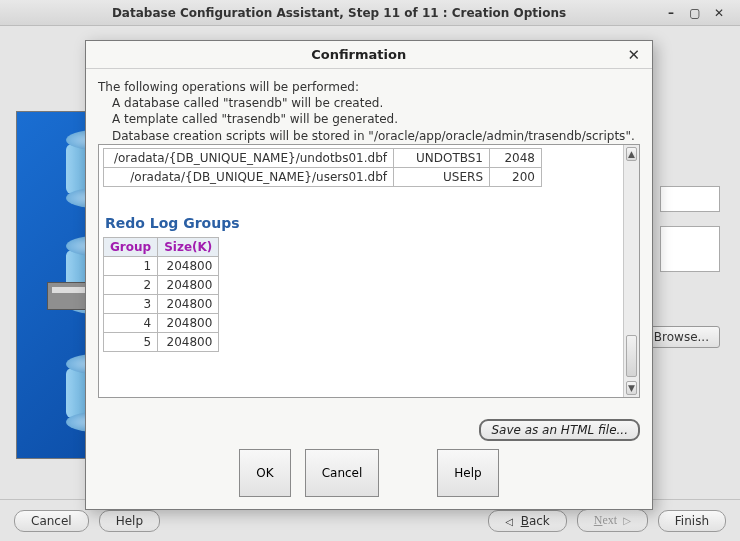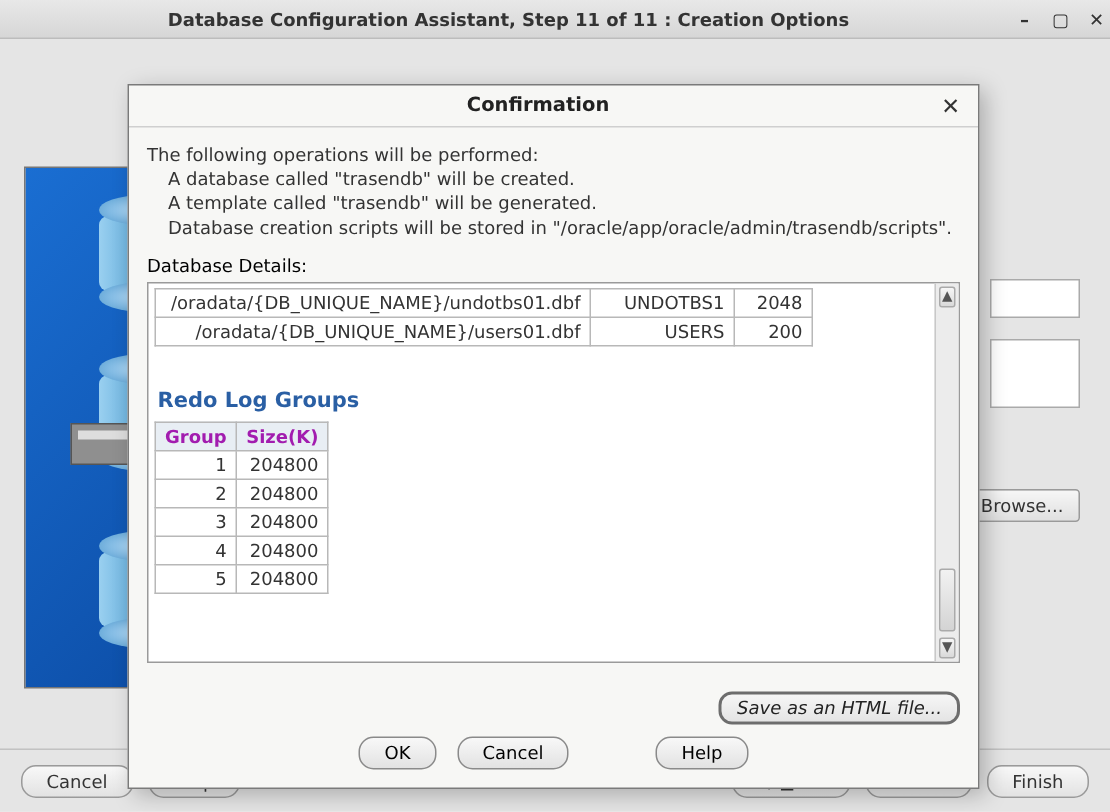--- a/index.html
+++ b/index.html
@@ -13,21 +13,21 @@
     overflow: hidden;
     position: relative;
   }
   
   .titlebar {
     height: 26px;
     background: linear-gradient(#e8e8e8,#d6d6d6);
     border-bottom: 1px solid #bcbcbc;
     display: flex;
     align-items: center;
-    padding: 0 2px;
+    padding: 0 14px;
   }
   .titlebar .title {
     flex: 1;
     text-align: center;
     font-weight: bold;
     color: #333;
   }
   .titlebar .icons { display: flex; gap: 10px; }
   .titlebar .win-btn {
     width: 14px; height: 14px;
@@ -110,21 +110,21 @@
     border:1px solid #9a9a9a; border-radius:10px;
     padding:3px 16px; font-size:12px; color:#333;
   }
   .footer .nav-btn.disabled { color:#9a9a9a;font-family:Liberation Serif, serif; }
   
   .overlay {
     position:absolute; inset:0;
     background: rgba(255,255,255,0.0);
   }
   .modal {
-    position:absolute; left:85px; top:56px;
+    position:absolute; left:85px; top:40px;
     width:568px; height:470px;
     background:#f7f7f5;
     border:1px solid #7a7a7a;
     box-shadow: 4px 4px 14px rgba(0,0,0,0.25);
     display:flex; flex-direction:column;
   }
   .modal-title {
     height:28px; display:flex; align-items:center;
     border-bottom:1px solid #cfcfcf;
     padding:0 8px;
@@ -185,22 +185,22 @@
   .save-btn {
     border:2px solid #6d6d6d; border-radius:9px;
     padding:2px 10px; font-size:12px; color:#222;
     background:linear-gradient(#f6f6f6,#e4e4e4);
   }
   .modal-footer {
     display:flex; justify-content:center; gap:14px;
     padding:6px 0 12px;
   }
   .modal-footer .mbtn {
-    border:1px solid #8a8a8a; border-radius:10px;
-    padding:3px 16px; font-size:12px;
+    border:1px solid #8a8a8a; border-radius:0;
+    padding:16px 16px; font-size:12px;
     background:linear-gradient(#f8f8f8,#e2e2e2);
   }
   .flist td:nth-child(1){ width:290px; }
   .flist td:nth-child(2){ width:96px; }
   .flist td:nth-child(3){ width:52px; }
 </style>
 </head>
 <body>
 
 <div class="titlebar">
@@ -255,21 +255,20 @@
       <span class="t">Confirmation</span>
       <span class="x">✕</span>
     </div>
     <div class="modal-body">
       <div class="desc">
         <div>The following operations will be performed:</div>
         <div class="indent">A database called "trasendb" will be created.</div>
         <div class="indent">A template called "trasendb" will be generated.</div>
         <div class="indent">Database creation scripts will be stored in "/oracle/app/oracle/admin/trasendb/scripts".</div>
       </div>
-      <div class="details-label">Database Details:</div>
       <div class="details-box">
         <div class="details-content">
           <table class="data flist">
             <tbody>
                 <tr>
               <td>/oradata/{DB_UNIQUE_NAME}/undotbs01.dbf</td>
               <td>UNDOTBS1</td>
               <td>2048</td>
             </tr>
             <tr>

